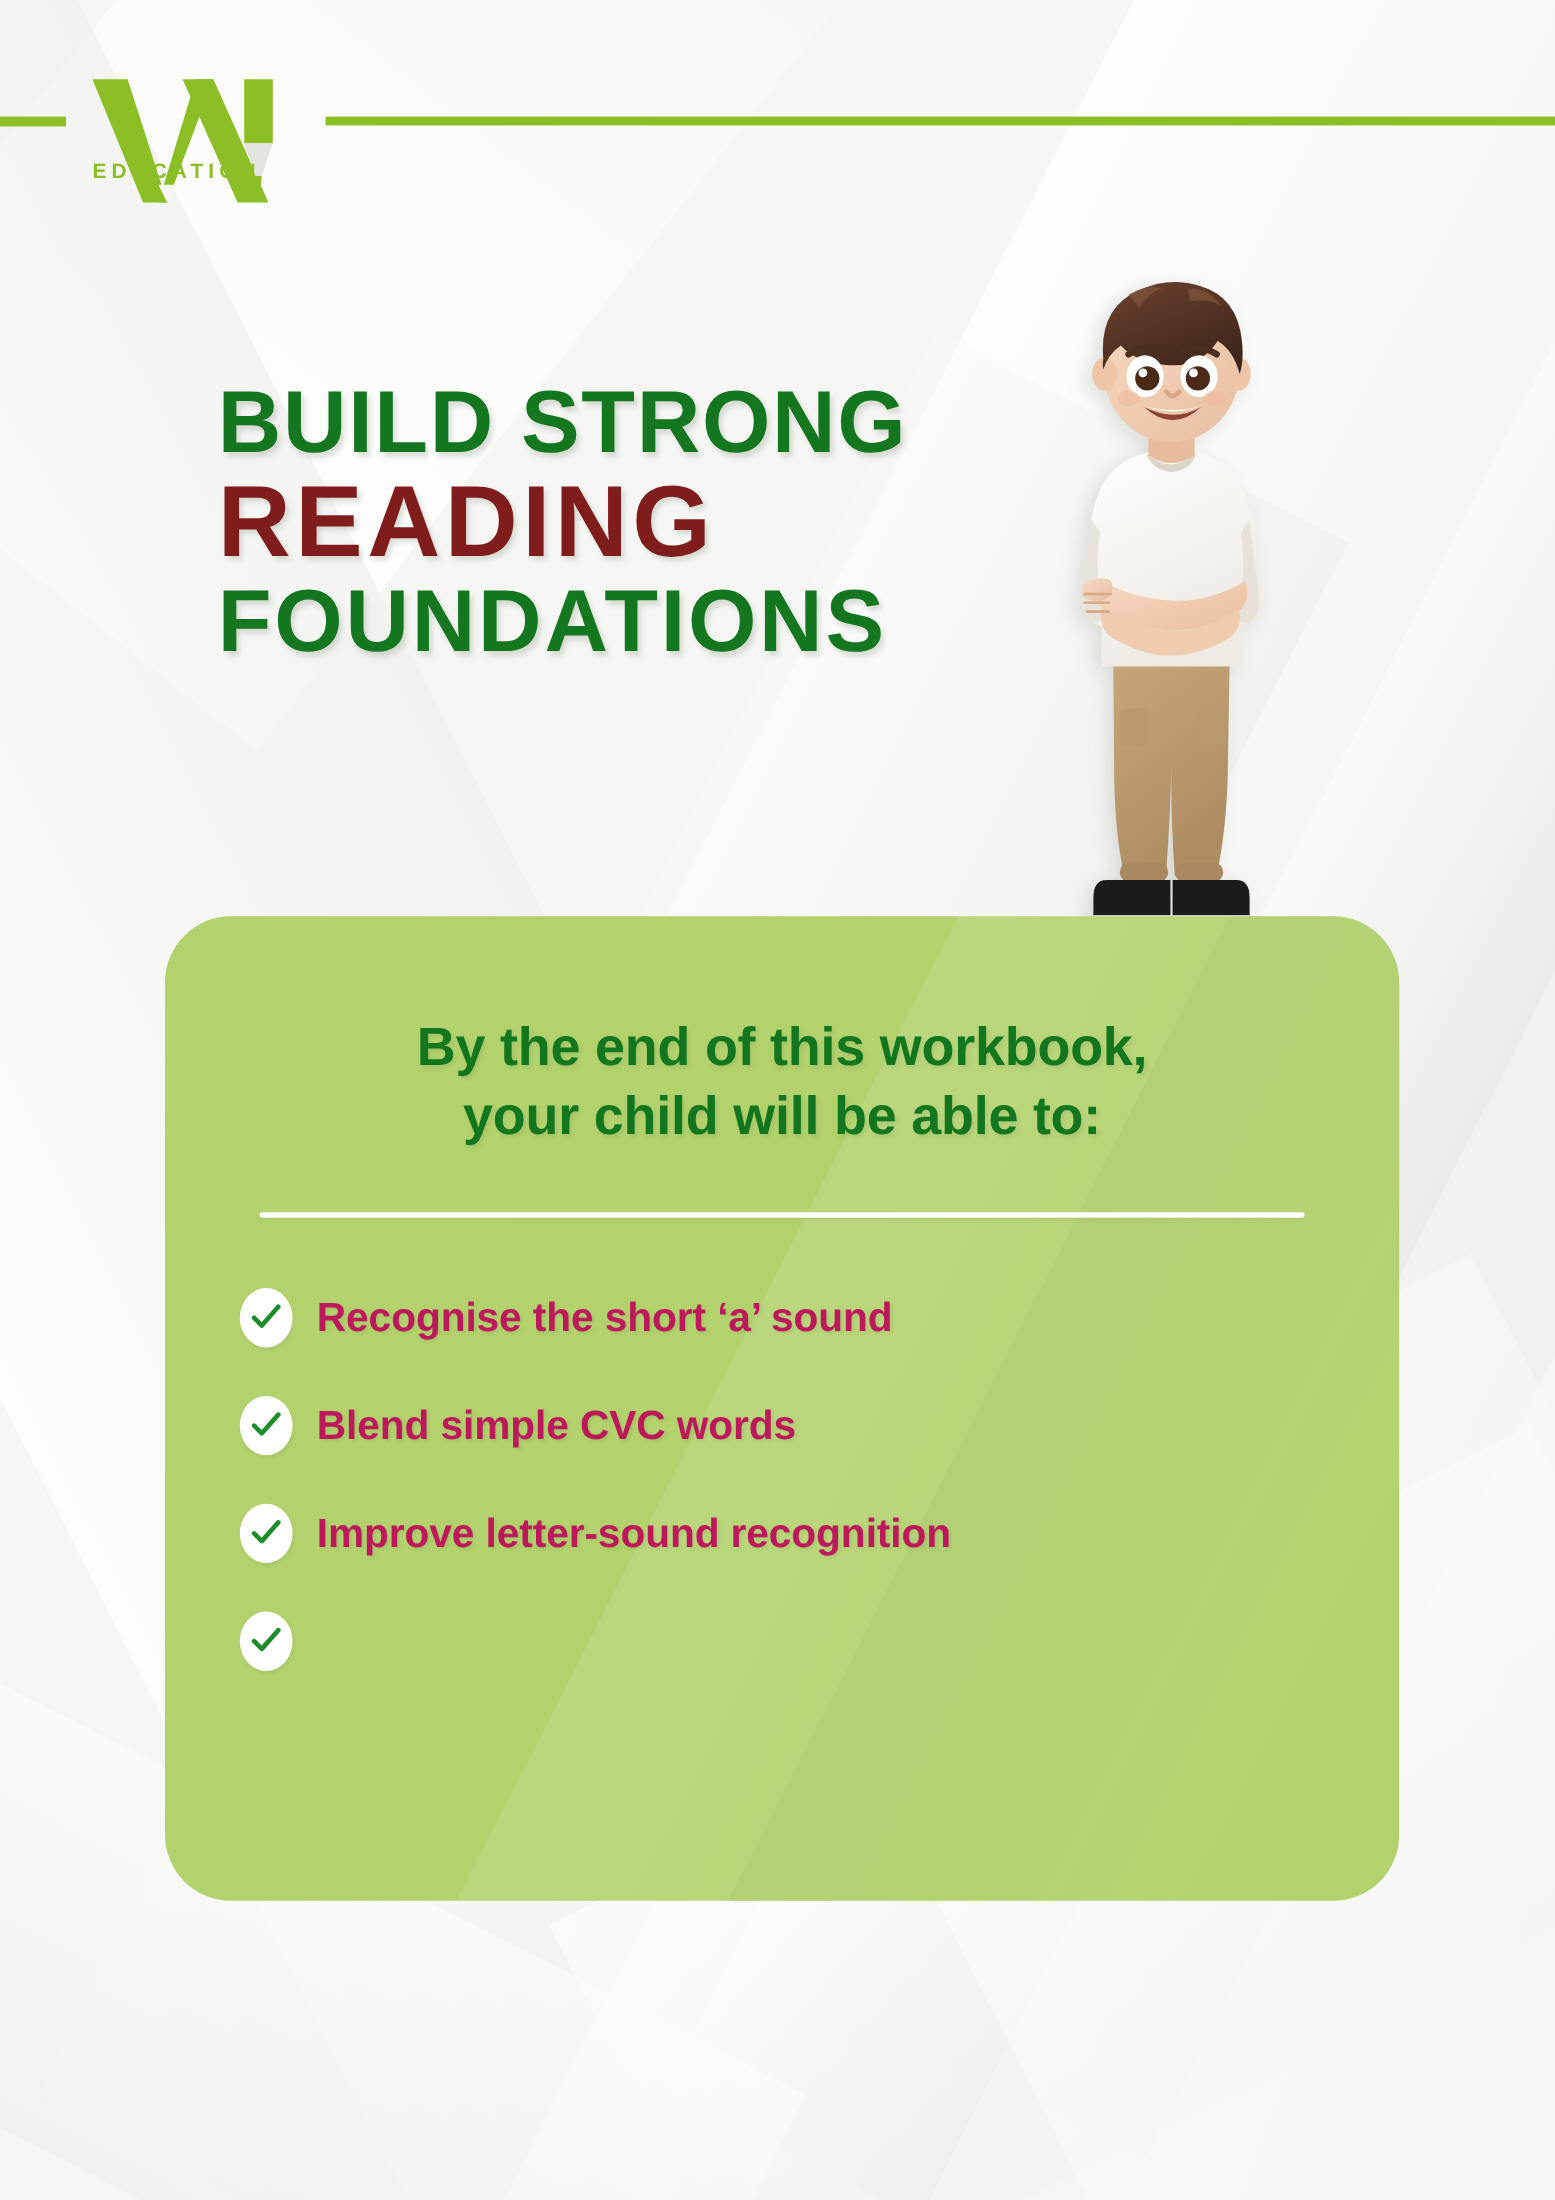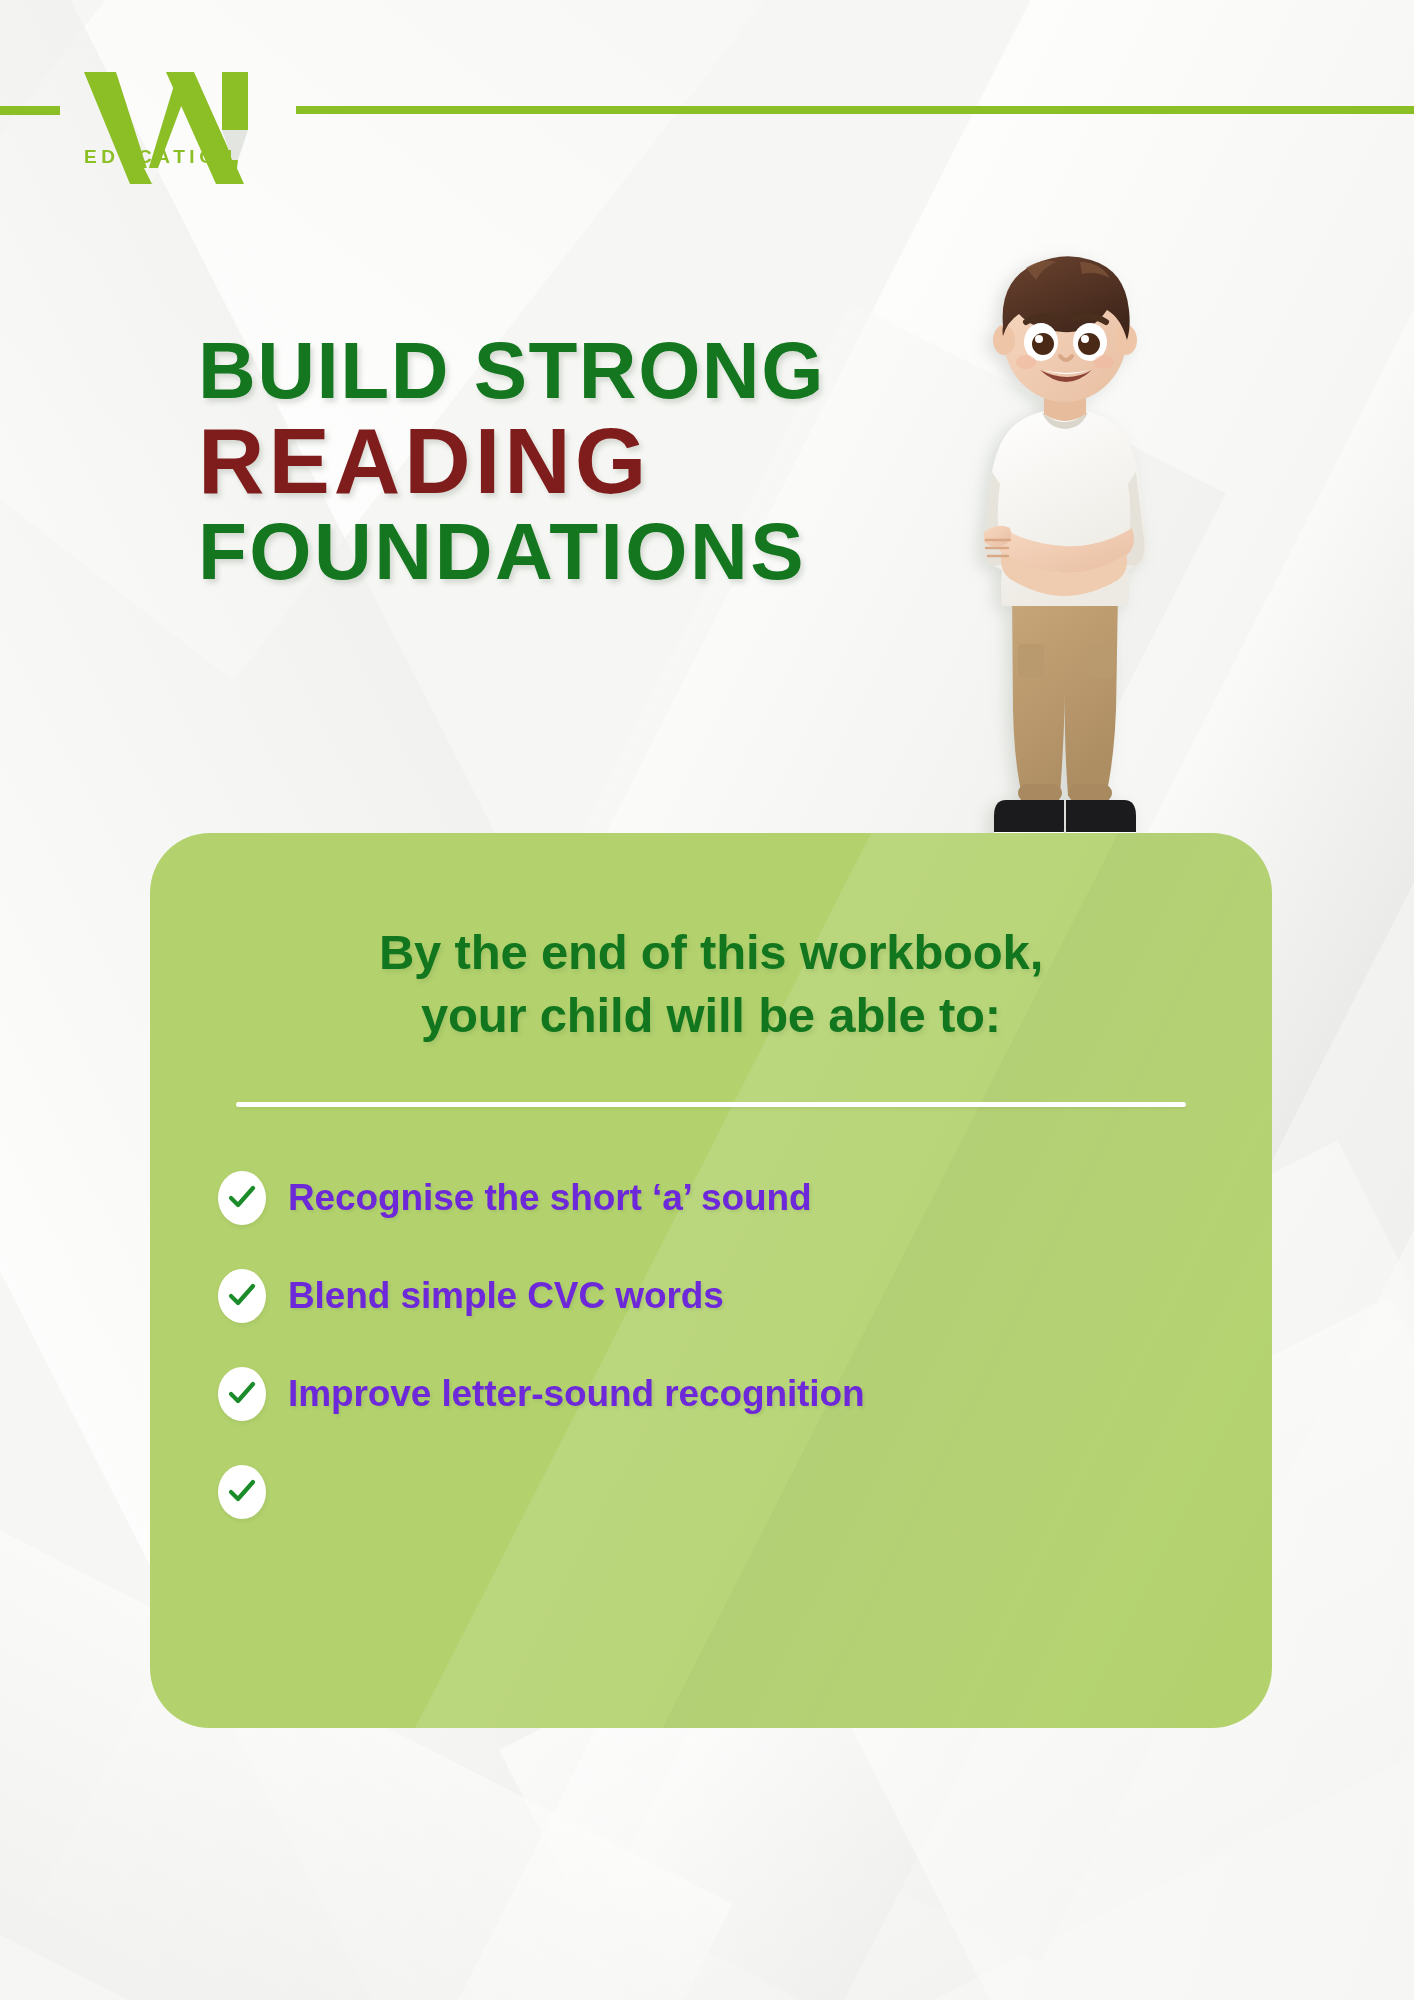--- a/index.html
+++ b/index.html
@@ -78,21 +78,21 @@
   .logo svg{display:block;}
   .logo-word{
     position:absolute;left:84px;top:146px;
     font-size:19px;font-weight:700;letter-spacing:4.6px;
     color:#8CBE26;
     font-family:"Liberation Sans",sans-serif;
   }
 
   
   .headline{
-    position:absolute;left:198px;top:332px;z-index:6;
+    position:absolute;left:198px;top:345px;z-index:6;
     line-height:.98;
   }
   .headline div{
     font-weight:700;
     font-size:80px;
     letter-spacing:1.5px;
     text-shadow:3px 4px 5px rgba(120,130,110,.25);
     white-space:nowrap;
   }
   .hl-1{color:#14761F;}
@@ -158,21 +158,21 @@
     flex:0 0 auto;
     width:48px;height:54px;
     border-radius:50%;
     background:#FFFFFF;
     display:flex;align-items:center;justify-content:center;
     margin-right:22px;
     box-shadow:1px 2px 4px rgba(90,120,60,.14);
   }
   .tick svg{display:block;}
   .item-text{
-    color:#6d28d9;
+    color:#be185d;
     font-weight:700;
     font-size:37px;
     letter-spacing:-.1px;
     text-shadow:2px 2px 3px rgba(90,120,60,.15);
     white-space:nowrap;
   }
 </style>
 </head>
 <body>
 

